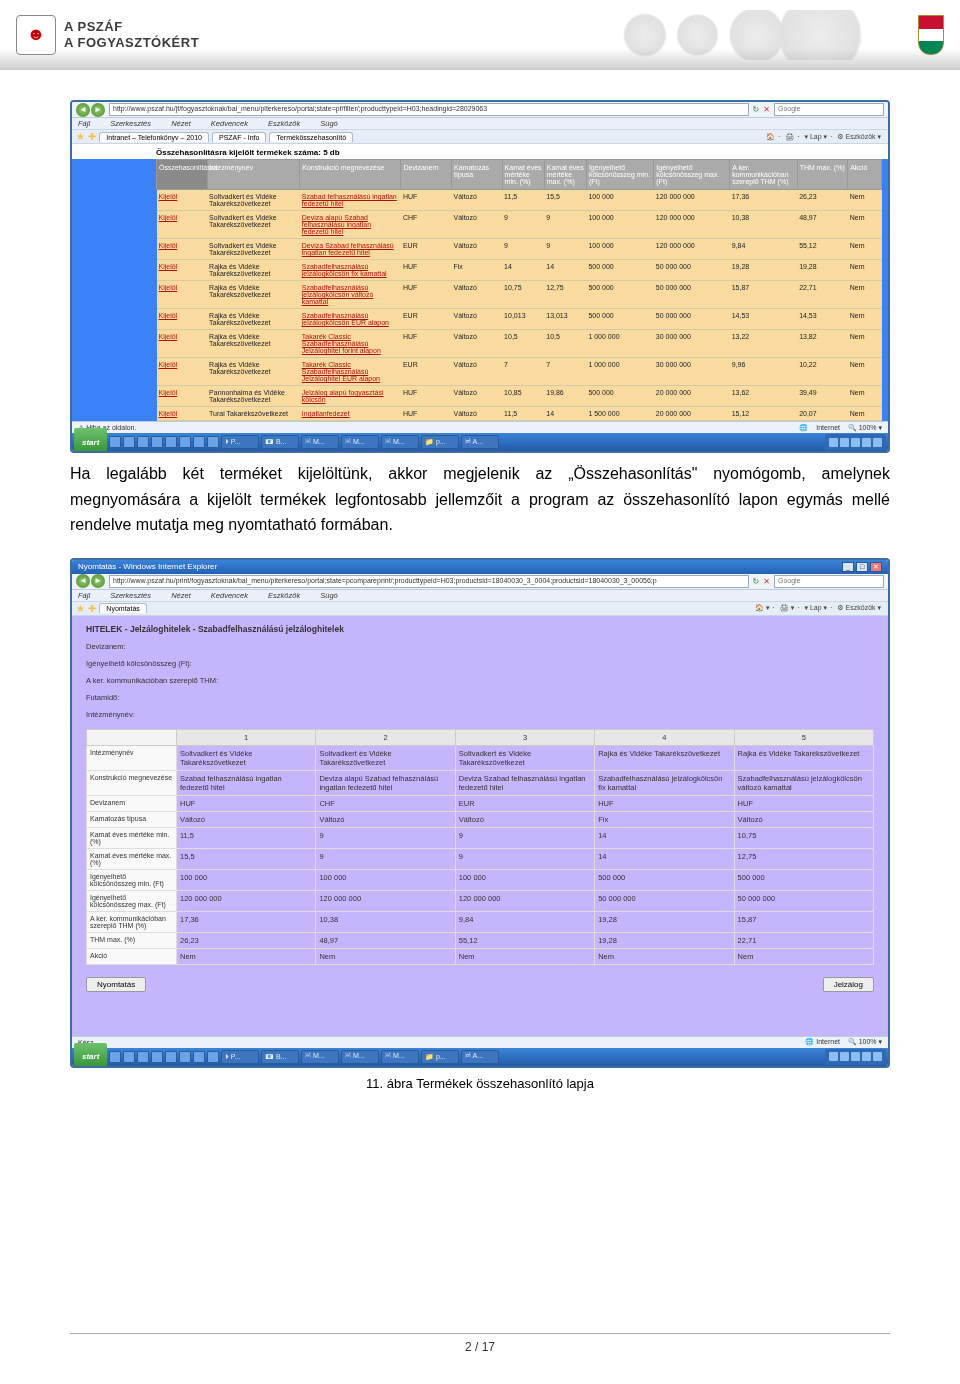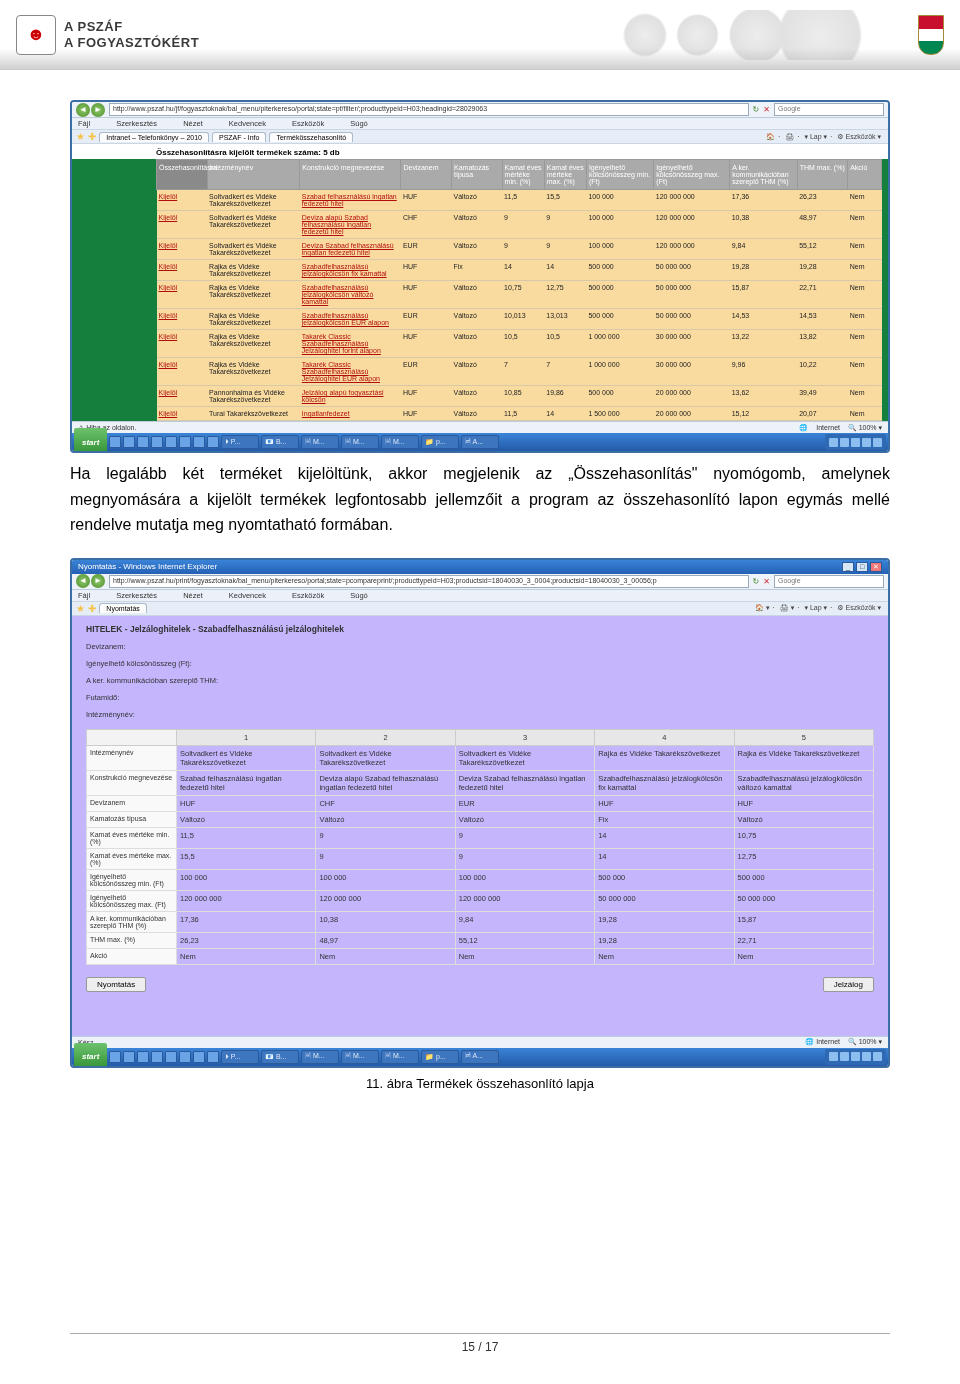--- a/index.html
+++ b/index.html
@@ -44,29 +44,29 @@
     }
     .win-btns { display: flex; gap: 2px; }
     .win-btn { width: 12px; height: 10px; background: #d7e6f7; border: 1px solid #2a5a9a; font-size: 7px; text-align: center; line-height: 8px; color: #123; }
     .win-btn.close { background: #e77; color: #fff; }
     .ie-addr { display: flex; align-items: center; gap: 4px; padding: 2px 4px; background: #eef3fa; border-bottom: 1px solid #bcd; height: 16px; }
     .nav-arrows { display: flex; gap: 1px; }
     .nav-arrow { width: 14px; height: 14px; border-radius: 50%; background: radial-gradient(circle, #8fca6a, #4a8a2a); color: #fff; text-align: center; line-height: 13px; font-size: 8px; }
     .url-box { flex: 1; background: #fff; border: 1px solid #9ab; padding: 1px 3px; height: 13px; font-size: 7px; color: #333; overflow: hidden; white-space: nowrap; }
     .search-box { width: 110px; background: #fff; border: 1px solid #9ab; padding: 1px 3px; height: 13px; font-size: 7px; color: #777; }
     .ie-menu { background: #ecf1f9; padding: 1px 6px; border-bottom: 1px solid #cbd6e5; font-size: 7.5px; color: #333; }
-    .ie-menu span { margin-right: 24px; }
+    .ie-menu span { margin-right: 18px; font-style: italic; }
     .ie-tabs { display: flex; align-items: center; gap: 3px; background: #e6edf6; padding: 1px 4px; border-bottom: 1px solid #cbd6e5; font-size: 7px; justify-content: space-between; }
     .tab-set { display: flex; gap: 3px; align-items: center; }
     .favstar { color: #f6c447; font-size: 10px; }
     .ie-tab { background: #fcfcfd; border: 1px solid #abc; border-bottom: none; padding: 1px 6px; border-radius: 3px 3px 0 0; }
     .ie-tools { font-size: 7px; color: #444; }
     .ie-tools span { margin: 0 3px; }
 
-    .app-body { background: #15803d; padding: 0; }
+    .app-body { background: #3b82f6; padding: 0; }
 
     
     .count-bar { background: #fff; font-weight: bold; font-size: 8px; padding: 4px 6px 2px 84px; }
     .t1-wrap { padding: 0 6px 0 84px; }
     table.t1 { width: 100%; border-collapse: collapse; font-size: 7px; table-layout: fixed; }
     .t1 th { background: #aaa; color: #fff; padding: 4px 2px; text-align: left; vertical-align: top; font-weight: normal; border: 1px solid #999; }
     .t1 td { padding: 3px 2px; border-bottom: 1px solid #d6c8a8; vertical-align: top; color: #222; }
     .t1 tbody tr { background: #f9dba0; }
     .t1 td.link a { color: #b30e0e; text-decoration: underline; cursor: pointer; }
     .t1 td.kij { color: #b30e0e; text-decoration: underline; }
@@ -561,14 +561,14 @@
         </div>
       </div>
     </div>
     <div class="caption">11. ábra Termékek összehasonlító lapja</div>
   </div>
 
 </div>
 
 <div class="footer">
   <div class="footer-line"></div>
-  <span>15 / 17</span>
+  <span>2 / 17</span>
 </div>
 
 </body></html>

